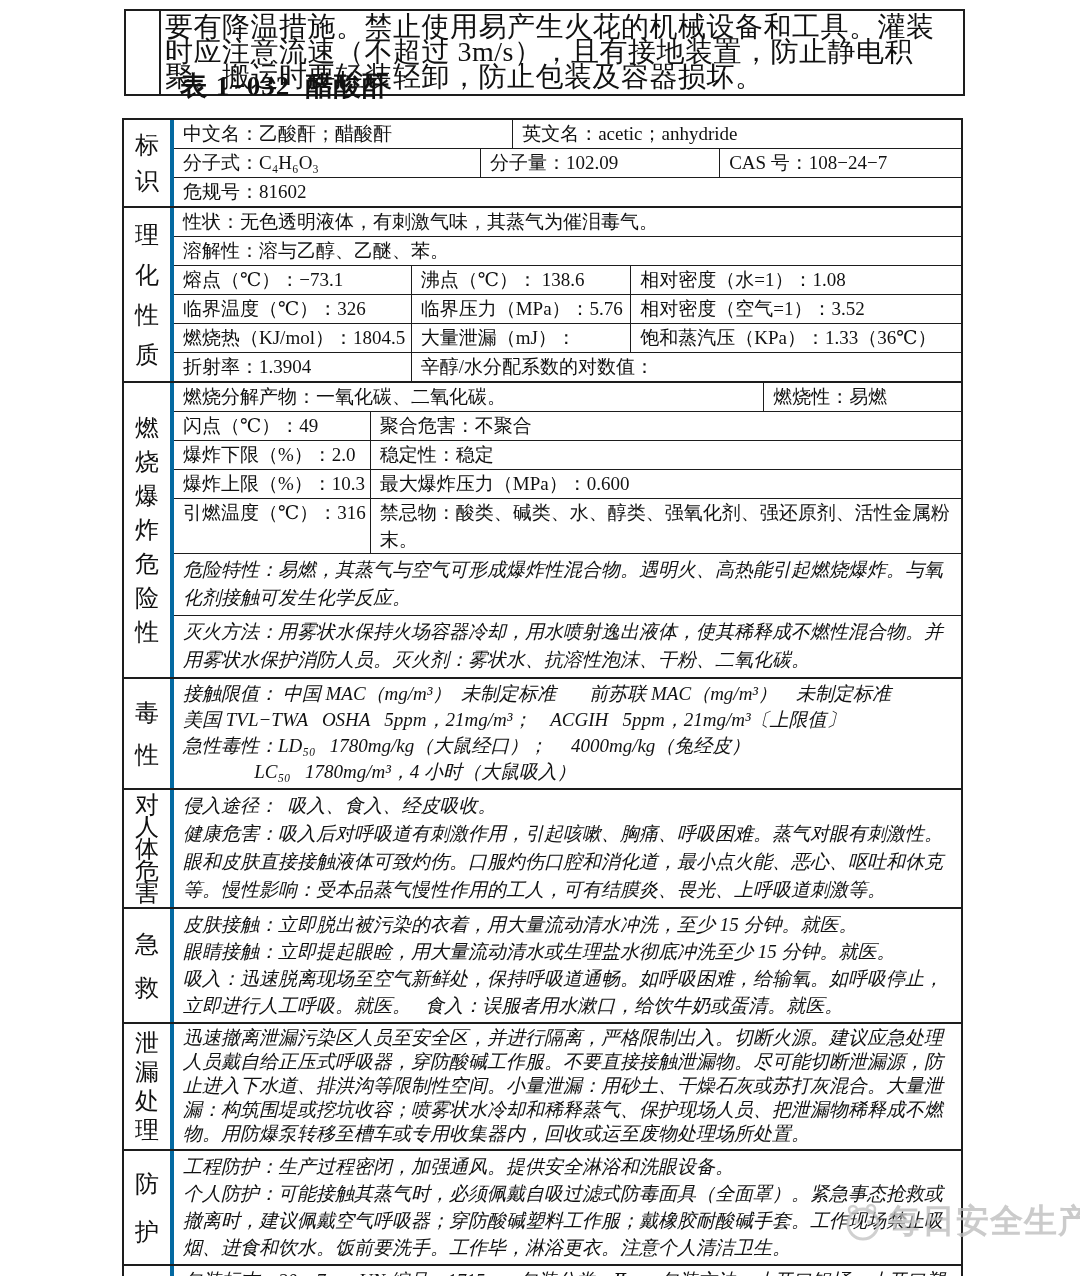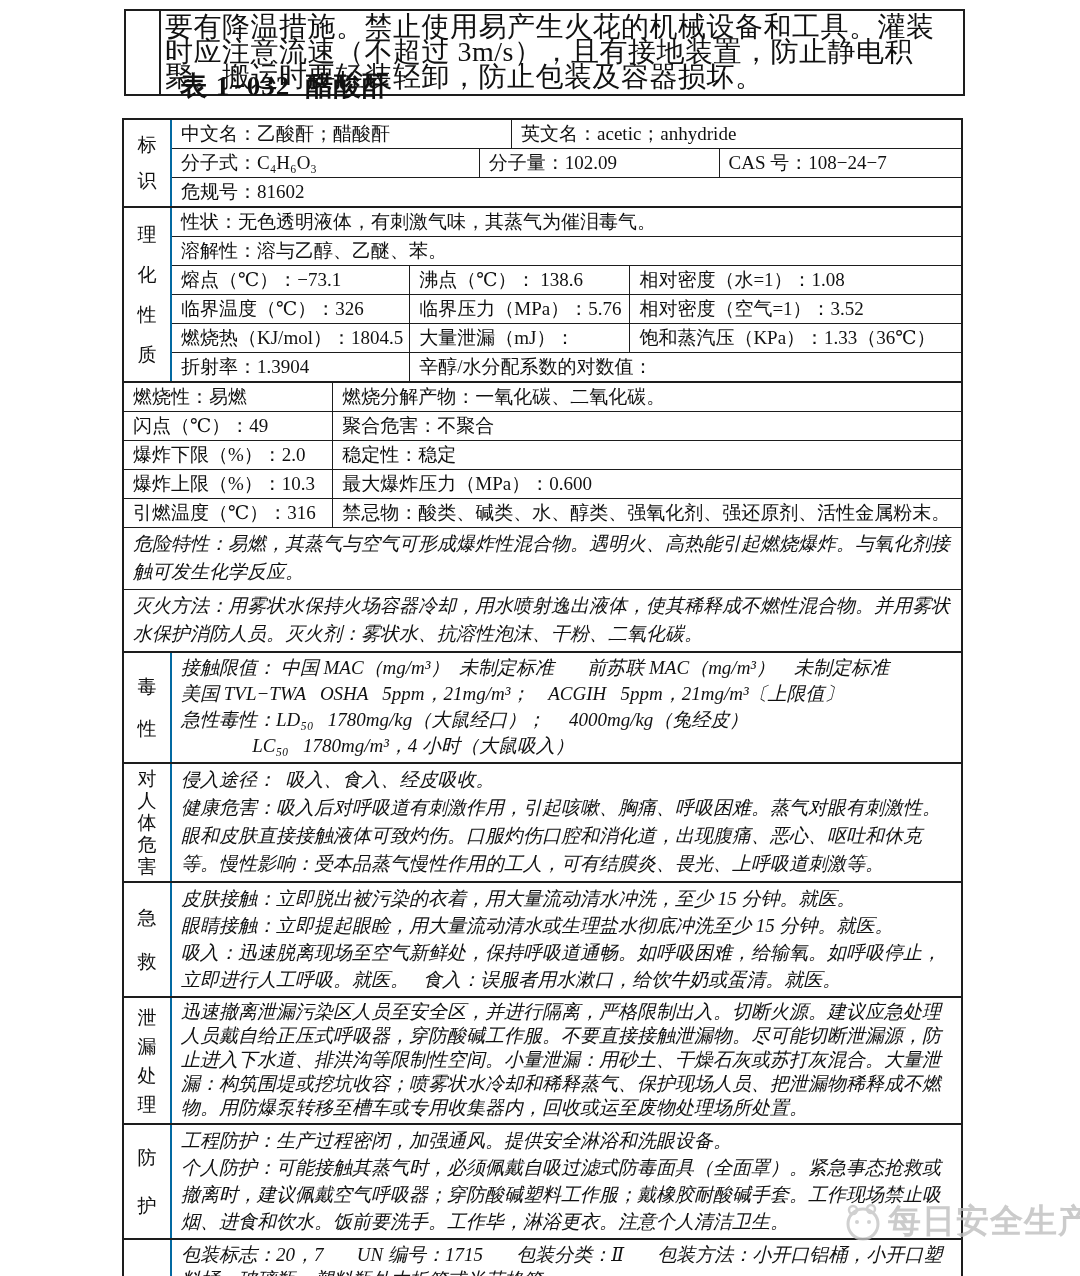--- a/index.html
+++ b/index.html
@@ -24,23 +24,23 @@
     font-size:27px; font-weight:bold; white-space:pre; letter-spacing:1px;
   }
   
   .msds {
     position:absolute; left:122px; top:118px; width:841px;
     border:2px solid #1d1d1d; box-sizing:border-box; background:#fff;
   }
   .sec { display:flex; border-bottom:2px solid #1d1d1d; }
   .sec:last-child { border-bottom:none; }
   .lab {
-    width:46px; flex:none; border-right:2px solid #0369a1;
+    width:46px; flex:none; border-right:4px solid #0369a1;
     display:flex; align-items:center; justify-content:center;
-    font-size:19px;
+    font-size:24px;
   }
   .vt { width:1.15em; text-align:center; word-break:break-all; }
   .ls-id    { line-height:36px; }
   .ls-phys  { line-height:40px; }
   .ls-fire  { line-height:34px; }
   .ls-tox   { line-height:42px; }
   .ls-health{ line-height:22px; }
   .ls-aid   { line-height:44px; }
   .ls-prot  { line-height:48px; }
   .ls-leak  { line-height:29px; }
@@ -136,24 +136,27 @@
           <div class="cell grow">饱和蒸汽压（KPa）：1.33（36℃）</div>
         </div>
         <div class="row">
           <div class="cell wp1">折射率：1.3904</div>
           <div class="cell grow">辛醇/水分配系数的对数值：</div>
         </div>
       </div>
     </div>
 
     <div class="sec">
-      <div class="body">
-        <div class="row">
+      <div class="lab">
+        <span class="vt ls-fire">燃烧爆炸危险性</span>
+      </div>
+      <div class="body">
+        <div class="row">
+          <div class="cell grow">燃烧分解产物：一氧化碳、二氧化碳。</div>
           <div class="cell wf">燃烧性：易燃</div>
-          <div class="cell grow">燃烧分解产物：一氧化碳、二氧化碳。</div>
         </div>
         <div class="row">
           <div class="cell wf">闪点（℃）：49</div>
           <div class="cell grow">聚合危害：不聚合</div>
         </div>
         <div class="row">
           <div class="cell wf">爆炸下限（%）：2.0</div>
           <div class="cell grow">稳定性：稳定</div>
         </div>
         <div class="row">
@@ -187,21 +190,21 @@
       </div>
     </div>
 
     <div class="sec">
       <div class="lab">
         <span class="vt ls-health">对人体危害</span>
       </div>
       <div class="body">
         <div class="row">
           <div class="cell grow block lh28">侵入途径：  吸入、食入、经皮吸收。
-健康危害：吸入后对呼吸道有刺激作用，引起咳嗽、胸痛、呼吸困难。蒸气对眼有刺激性。眼和皮肤直接接触液体可致灼伤。口服灼伤口腔和消化道，出现腹痛、恶心、呕吐和休克等。慢性影响：受本品蒸气慢性作用的工人，可有结膜炎、畏光、上呼吸道刺激等。</div>
+健康危害：吸入后对呼吸道有刺激作用，引起咳嗽、胸痛、呼吸困难。蒸气对眼有刺激性。眼和皮肤直接接触液体可致灼伤。口服灼伤口腔和消化道，最小点火能、恶心、呕吐和休克等。慢性影响：受本品蒸气慢性作用的工人，可有结膜炎、畏光、上呼吸道刺激等。</div>
         </div>
       </div>
     </div>
 
     <div class="sec">
       <div class="lab">
         <span class="vt ls-aid">急救</span>
       </div>
       <div class="body">
         <div class="row">

